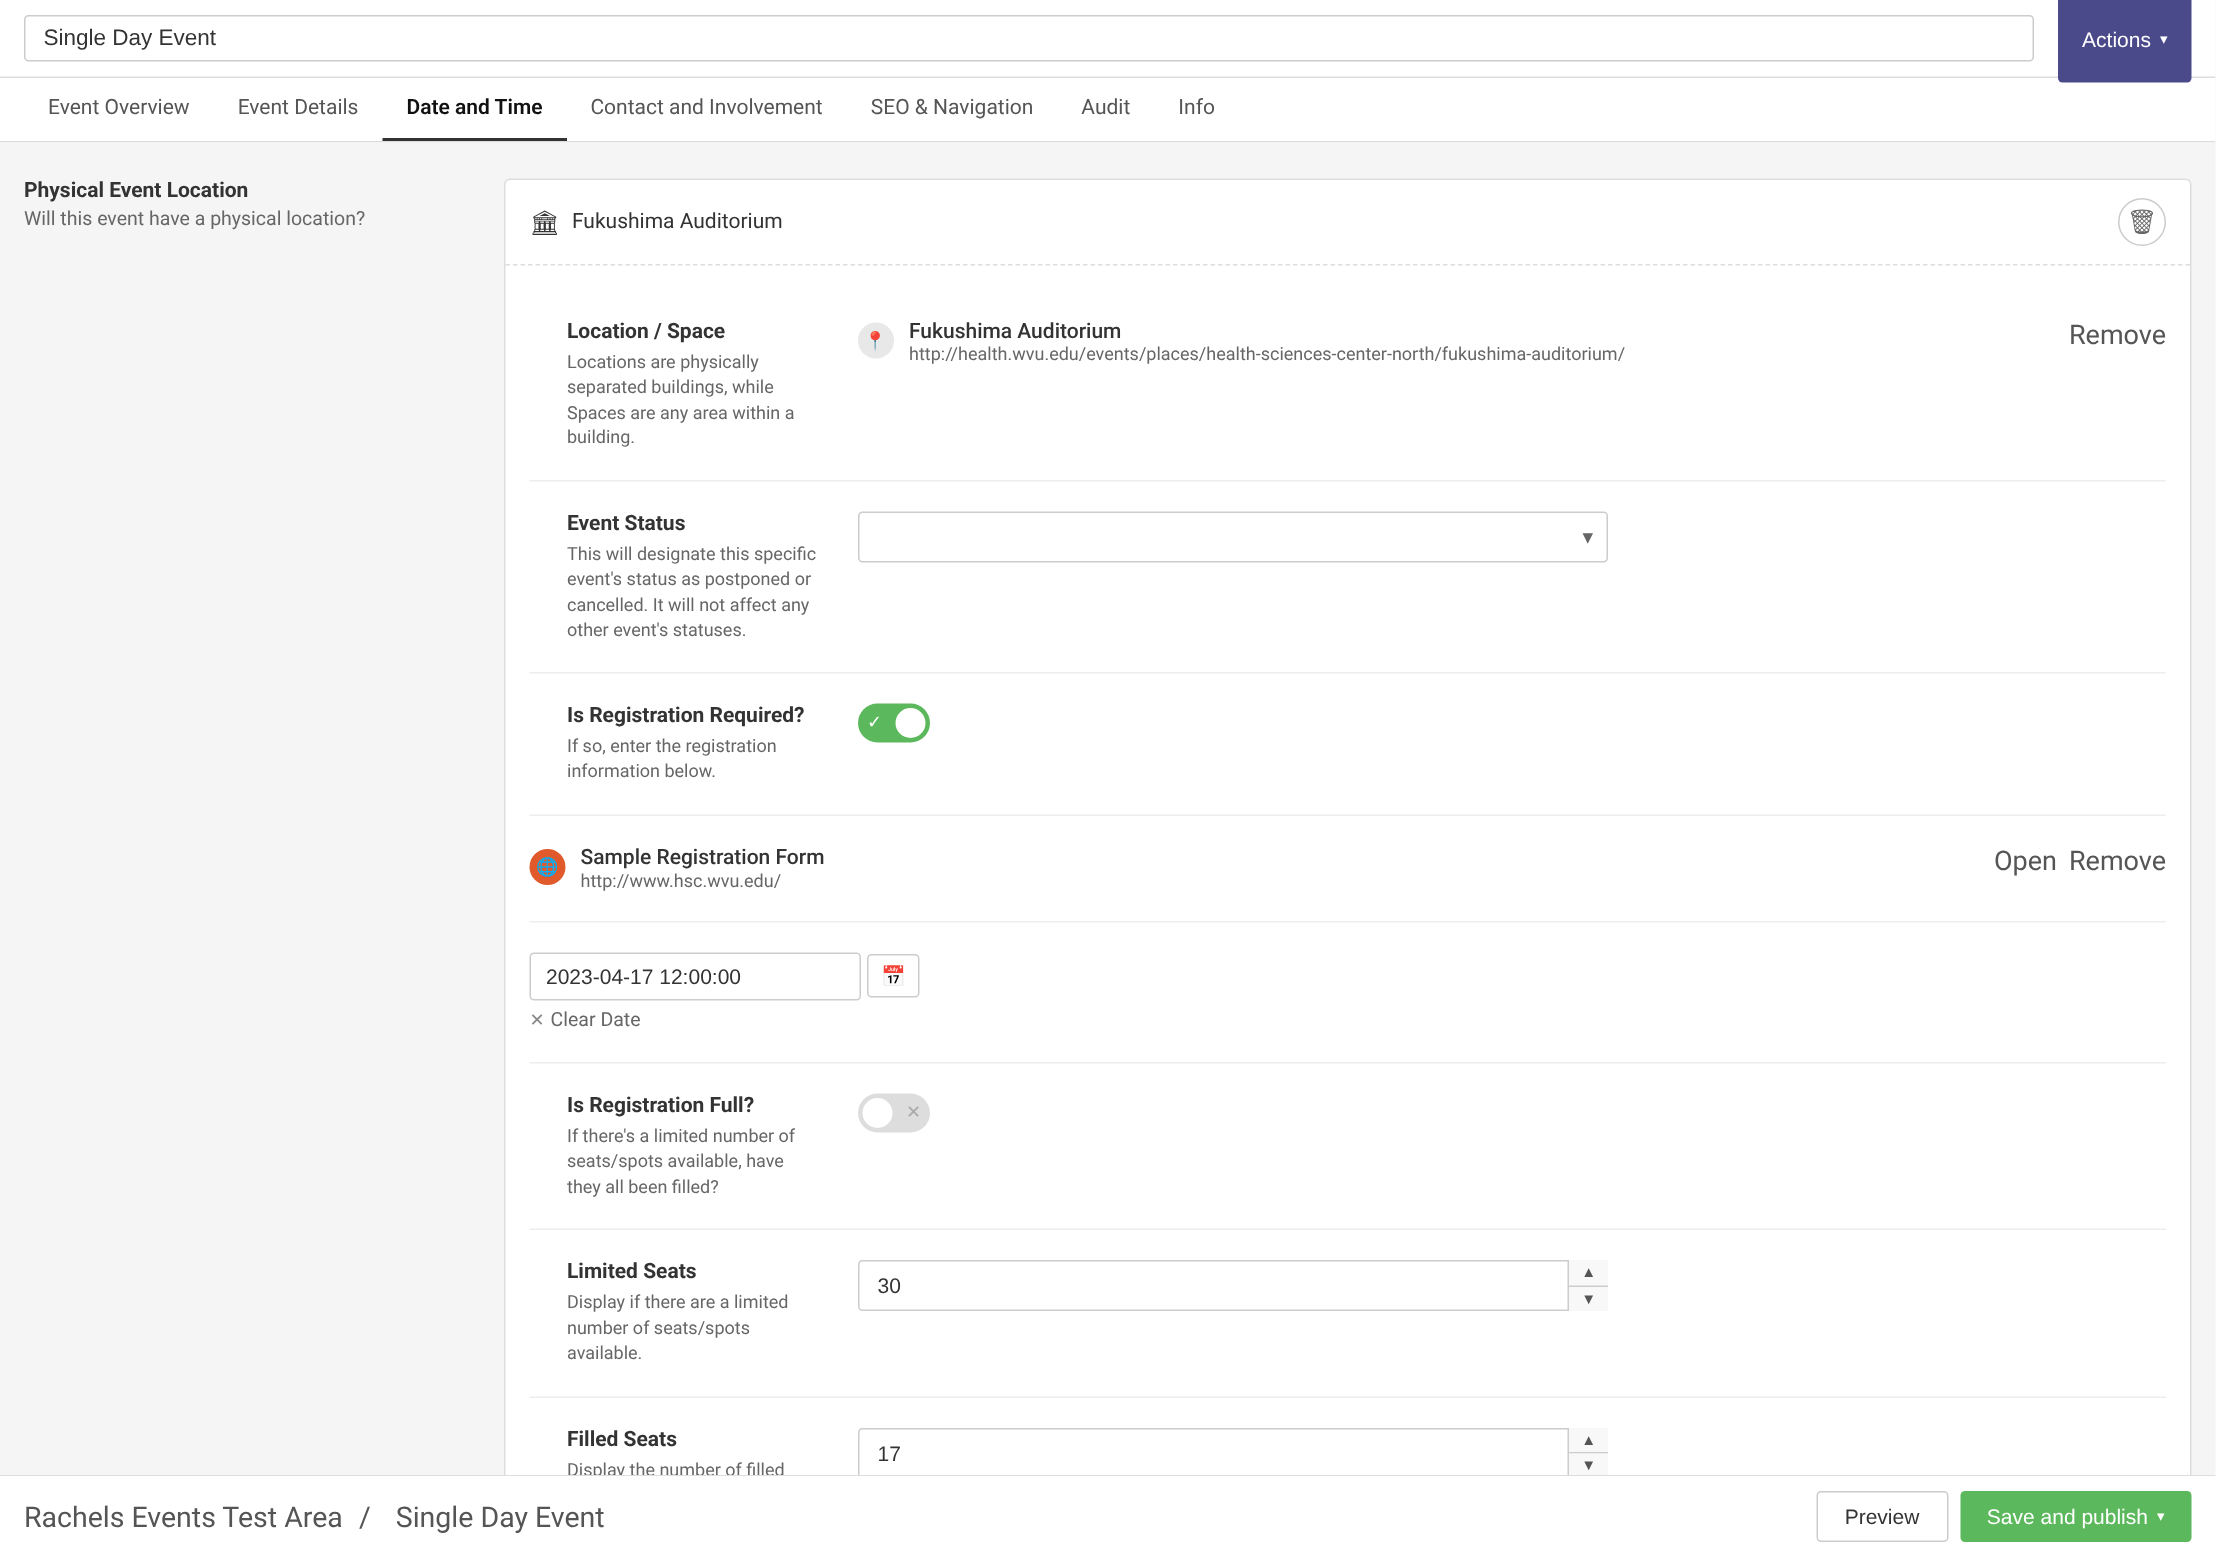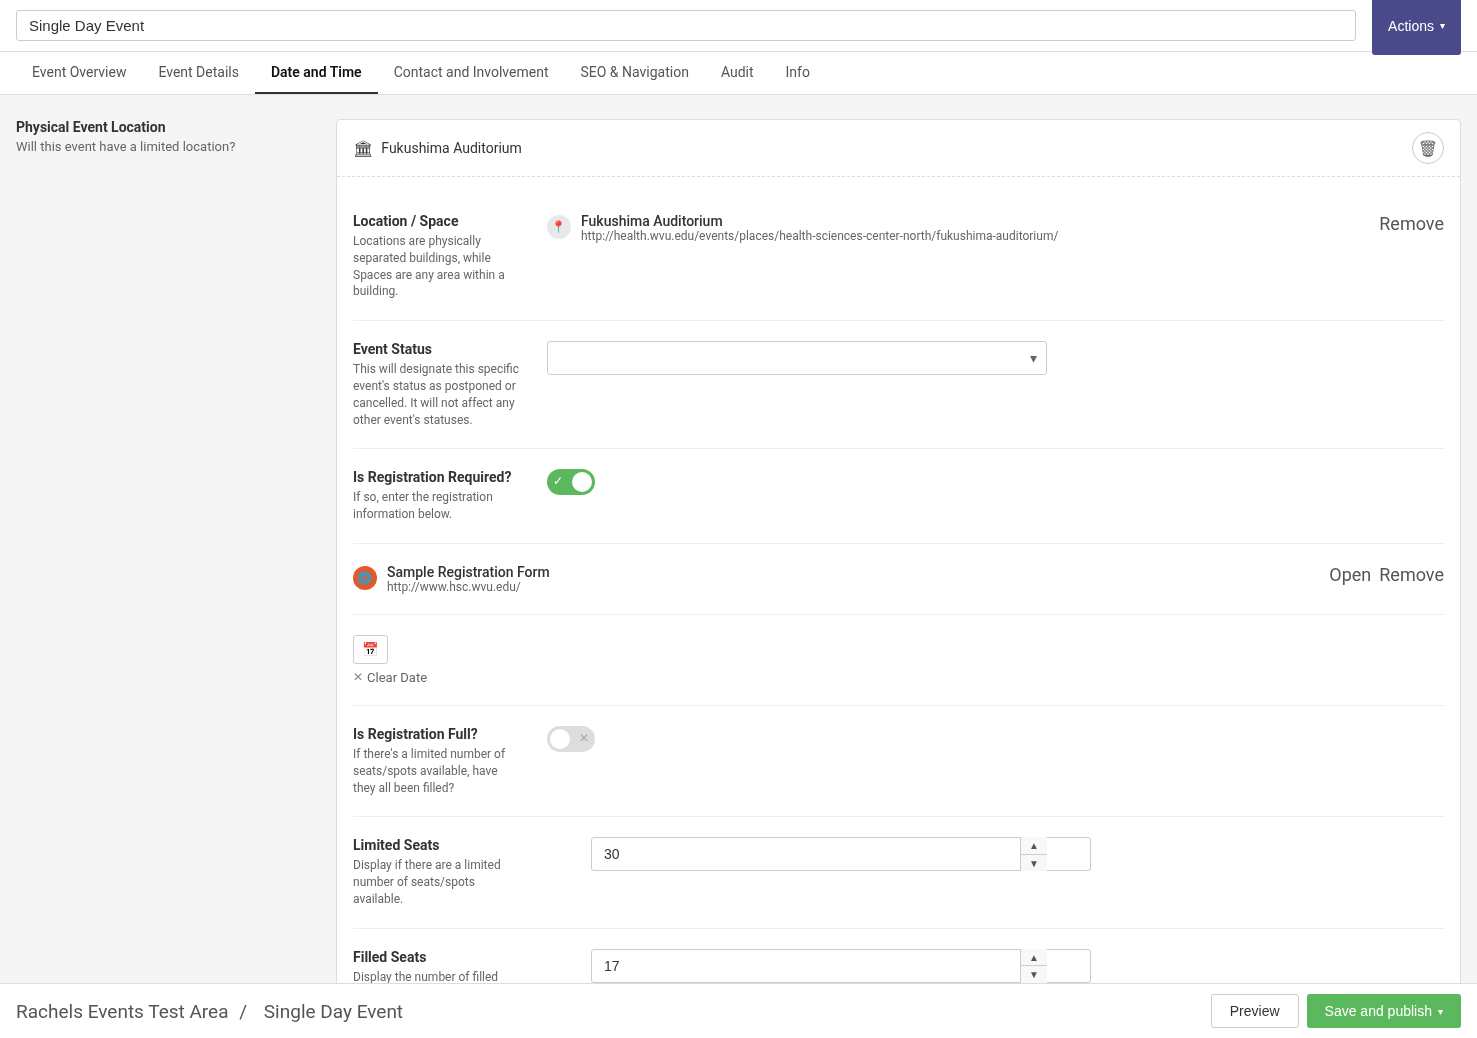--- a/index.html
+++ b/index.html
@@ -137,20 +137,21 @@
       display: flex;
       gap: 24px;
       padding: 20px 0;
       border-bottom: 1px solid #eee;
     }
     .field-row:last-child { border-bottom: none; }
 
     .field-label-col {
       width: 170px;
       flex-shrink: 0;
+      margin-left: 25px;
     }
     .field-label-title {
       font-weight: 700;
       font-size: 14px;
       margin-bottom: 4px;
     }
     .field-label-desc {
       font-size: 12px;
       color: #666;
       line-height: 1.4;
@@ -343,21 +344,20 @@
       position: relative;
       max-width: 500px;
     }
     .number-input {
       width: 100%;
       padding: 8px 36px 8px 12px;
       border: 1px solid #ccc;
       border-radius: 3px;
       font-size: 14px;
       color: #333;
-      margin-left: 44px;
     }
     .number-spinners {
       position: absolute;
       right: 0;
       top: 0;
       bottom: 0;
       display: flex;
       flex-direction: column;
       border-left: 1px solid #ccc;
     }
@@ -444,21 +444,21 @@
   <div class="tab">SEO &amp; Navigation</div>
   <div class="tab">Audit</div>
   <div class="tab">Info</div>
 </div>
 
 <div class="main-content">
 
   <div class="left-col">
     <div class="physical-location-label">
       <div class="label-title">Physical Event Location</div>
-      <div class="label-desc">Will this event have a limited location?</div>
+      <div class="label-desc">Will this event have a physical location?</div>
     </div>
   </div>
 
   <div class="right-col">
 
     <div class="location-card">
       <div class="location-card-header">
         <div class="location-card-header-left">
           <span style="font-size:16px;">🏛</span>
           <span>Fukushima Auditorium</span>
@@ -531,20 +531,21 @@
                 <a class="remove-link">Open</a>
                 <a class="remove-link">Remove</a>
               </div>
             </div>
           </div>
         </div>
 
         <div class="field-row">
           <div class="field-control-col">
             <div class="date-input-wrapper">
+              <input type="text" class="date-input" value="2023-04-17 12:00:00" style="">
               <button class="cal-btn">
                 <span>📅</span>
               </button>
             </div>
             <div class="clear-date">
               <span class="x-icon">✕</span>
               <span>Clear Date</span>
             </div>
           </div>
         </div>

